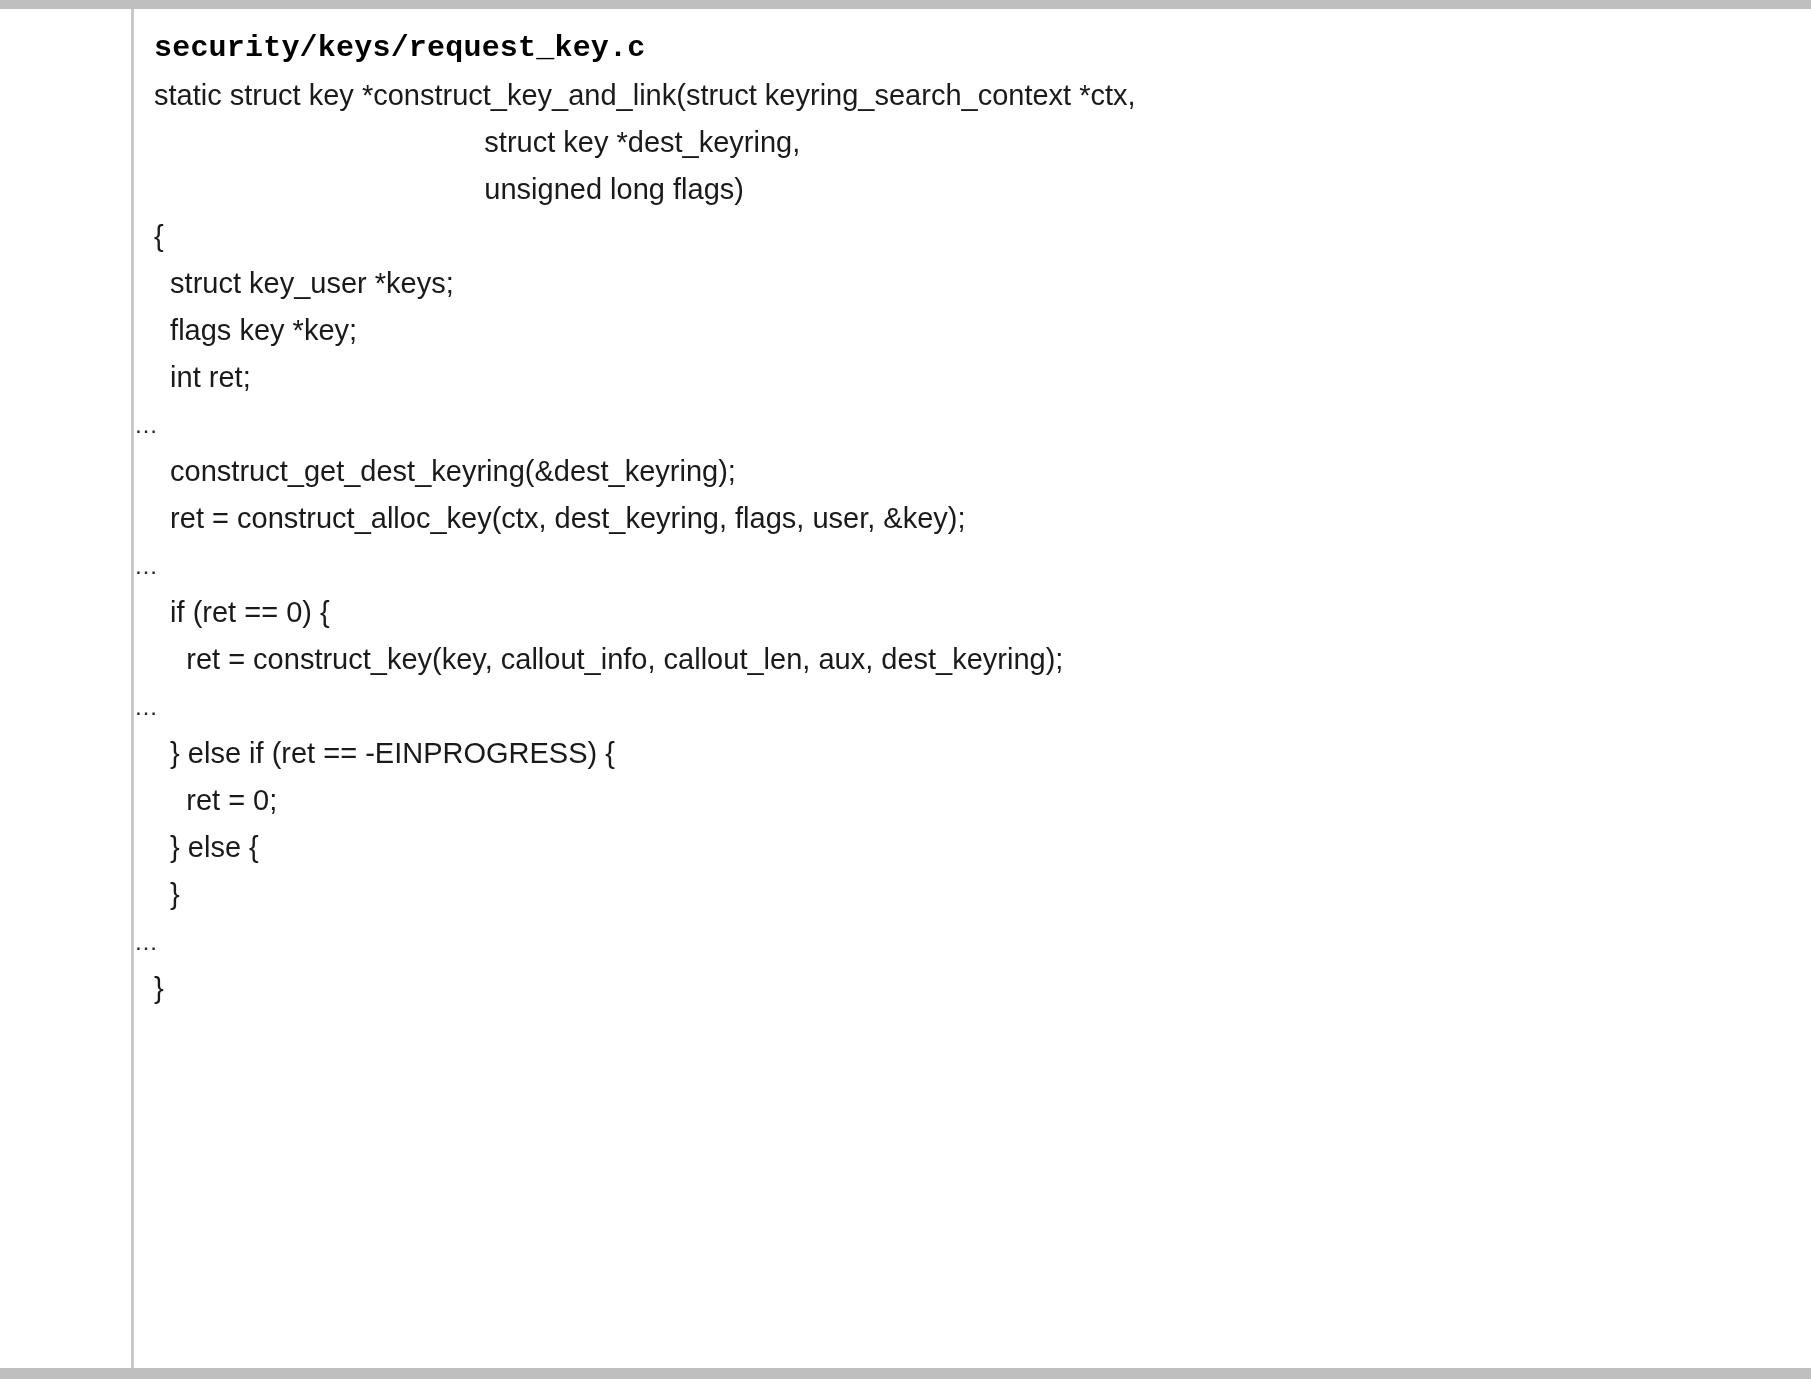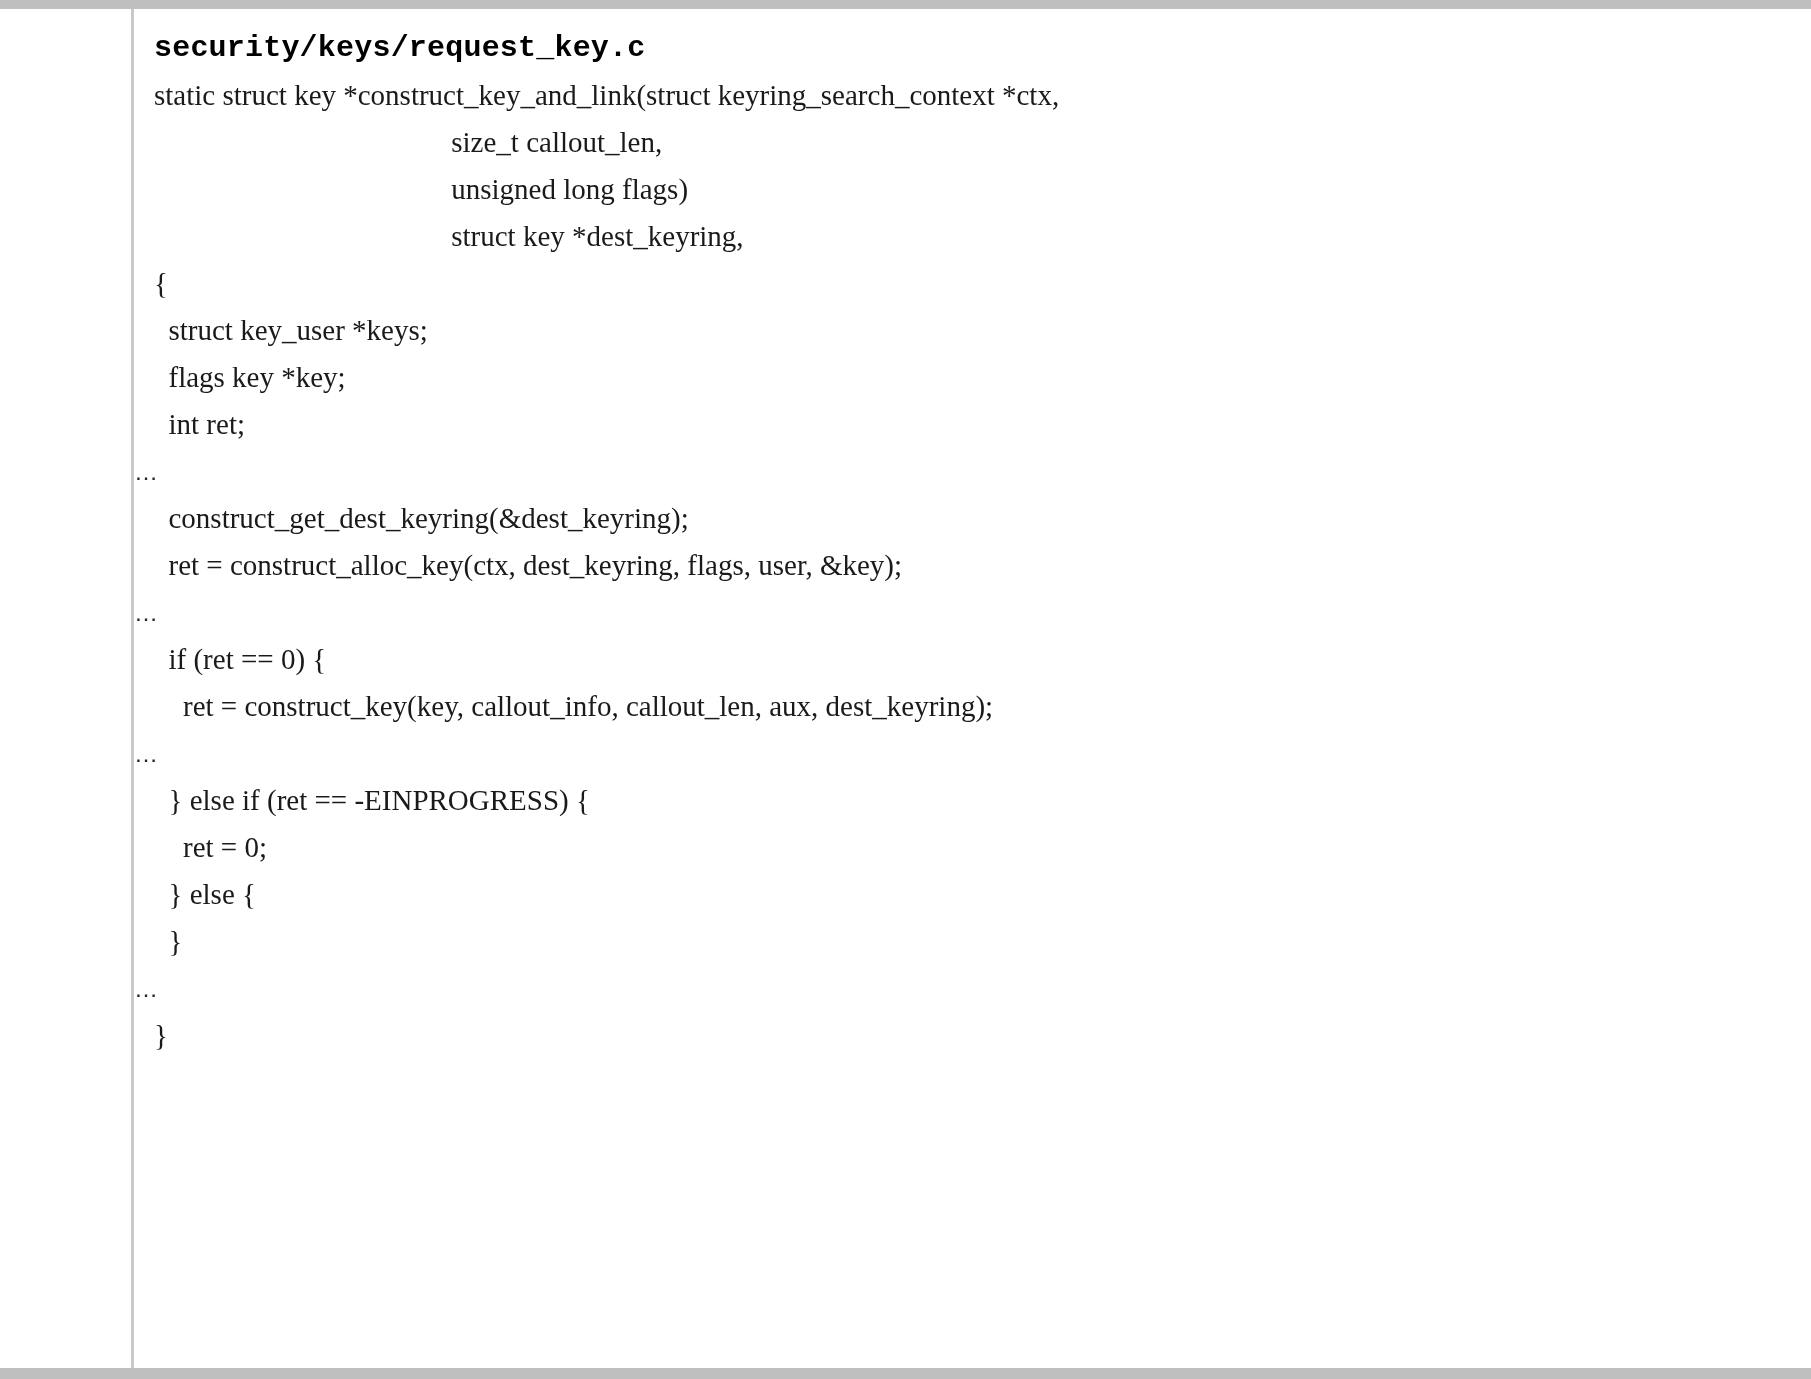--- a/index.html
+++ b/index.html
@@ -63,21 +63,21 @@
     font-weight: bold;
     font-size: 30px;
     line-height: 47px;
     color: #000000;
     padding-left: 20px;
     white-space: pre;
     letter-spacing: 0.2px;
   }
 
   .code-line {
-    font-family: Liberation Serif, serif;
+    font-family: Liberation Sans, sans-serif;
     font-size: 29px;
     line-height: 47px;
     color: #1a1a1a;
     white-space: pre;
     padding-left: 20px;
     letter-spacing: 0px;
   }
 
   
   .ellipsis-line {
@@ -94,23 +94,22 @@
 
 <div class="slide">
 
   <div class="top-rule"></div>
   <div class="left-rule"></div>
 
   <div class="code-area">
     <div class="file-title">security/keys/request_key.c</div>
     <div id="code-lines-host">
         <div class="code-line">static struct key *construct_key_and_link(struct keyring_search_context *ctx,</div>
-        <div class="code-line">                                         size_t callout_len,</div>
+        <div class="code-line">                                         struct key *dest_keyring,</div>
         <div class="code-line">                                         unsigned long flags)</div>
-        <div class="code-line">                                         struct key *dest_keyring,</div>
         <div class="code-line">{</div>
         <div class="code-line">  struct key_user *keys;</div>
         <div class="code-line">  flags key *key;</div>
         <div class="code-line">  int ret;</div>
         <div class="ellipsis-line">…</div>
         <div class="code-line">  construct_get_dest_keyring(&amp;dest_keyring);</div>
         <div class="code-line">  ret = construct_alloc_key(ctx, dest_keyring, flags, user, &amp;key);</div>
         <div class="ellipsis-line">…</div>
         <div class="code-line">  if (ret == 0) {</div>
         <div class="code-line">    ret = construct_key(key, callout_info, callout_len, aux, dest_keyring);</div>

